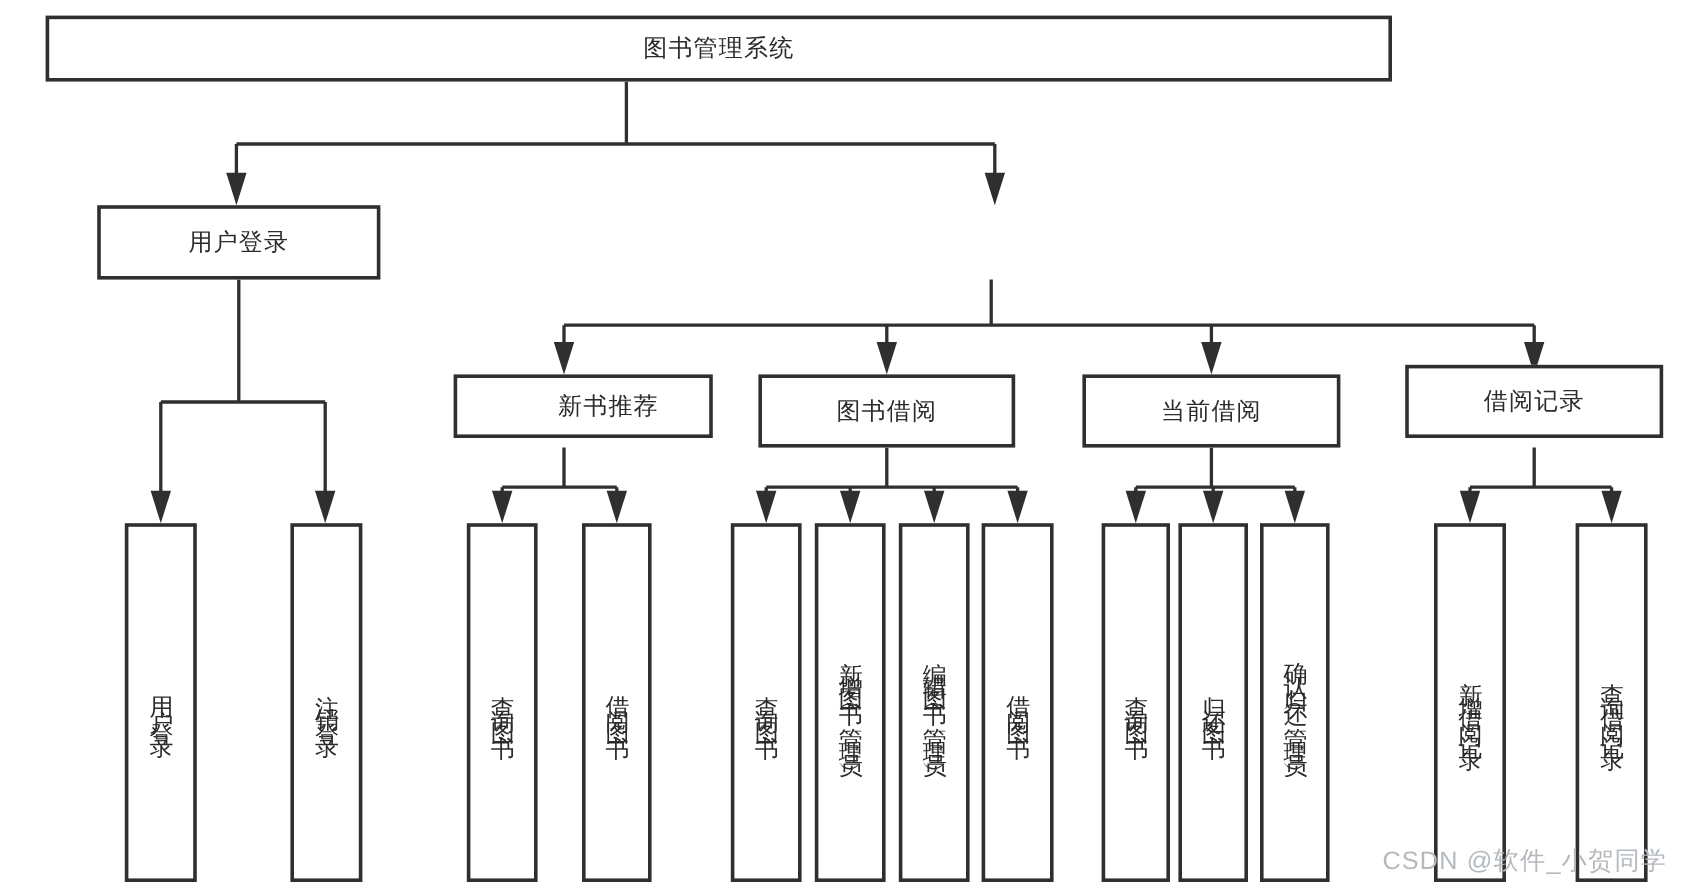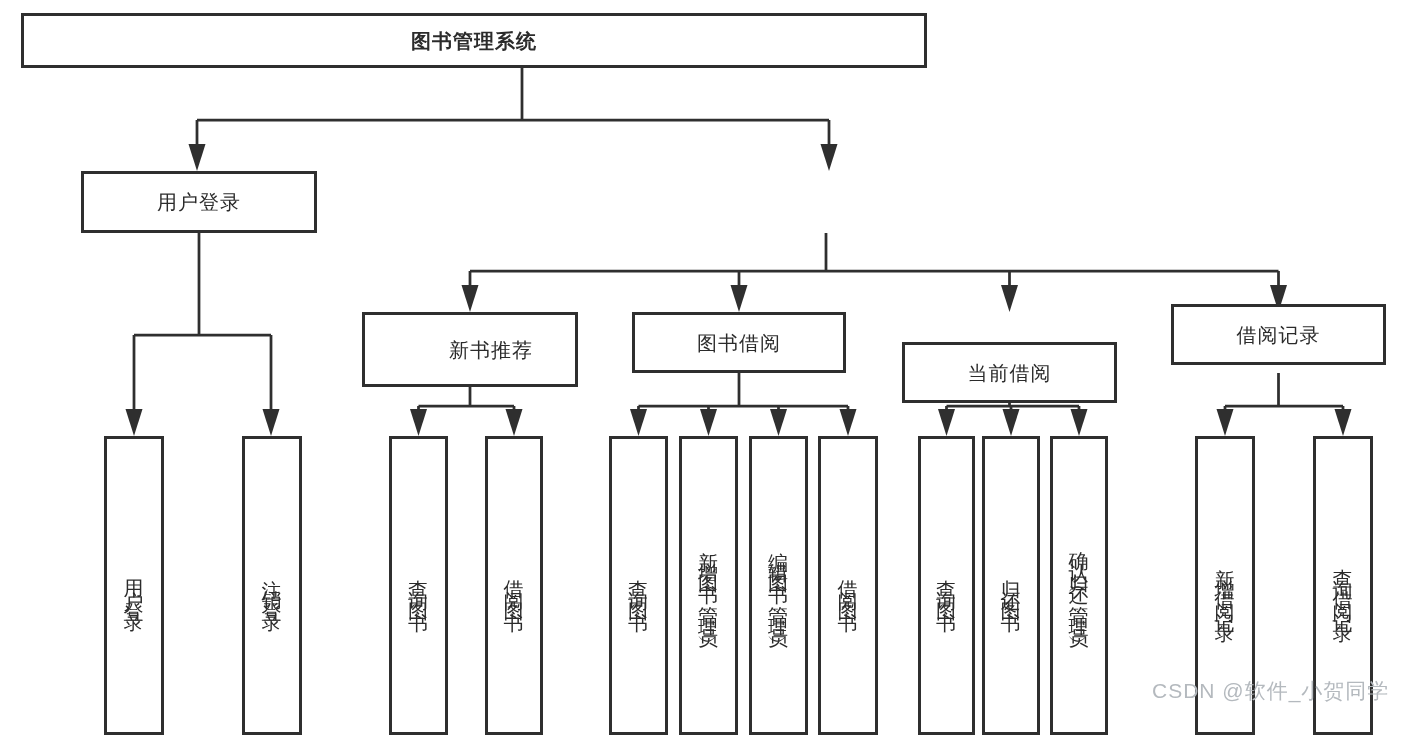--- a/index.html
+++ b/index.html
@@ -39,21 +39,21 @@
   .vnode span {
     writing-mode: vertical-lr;
     text-orientation: mixed;
     letter-spacing: 11px;
     line-height: 1;
     white-space: nowrap;
   }
   .watermark {
     position: absolute;
     left: 1152px;
-    top: 677px;
+    top: 703px;
     font-size: 21px;
     color: #b4b9be;
     letter-spacing: 1px;
     white-space: nowrap;
     z-index: 10;
   }
 </style>
 </head>
 <body>
 
@@ -95,27 +95,27 @@
       <polygon points="770,409 787,409 778.5,436"></polygon>
       <polygon points="839.5,409 856.5,409 848,436"></polygon>
       <polygon points="938,409 955,409 946.5,436"></polygon>
       <polygon points="1002.5,409 1019.5,409 1011,436"></polygon>
       <polygon points="1070.5,409 1087.5,409 1079,436"></polygon>
       <polygon points="1216.5,409 1233.5,409 1225,436"></polygon>
       <polygon points="1334.5,409 1351.5,409 1343,436"></polygon>
     </g>
   </svg>
 
-  <div class="node" style="left:21px; top:13px; width:906px; height:55px;font-weight:bold;">图书管理系统</div>
+  <div class="node" style="left:38px; top:13px; width:1122px; height:55px;">图书管理系统</div>
 
   <div class="node" style="left:81px; top:171px; width:236px; height:62px;">用户登录</div>
 
-  <div class="node" style="left:362px; top:312px; width:216px; height:75px;padding-left:42px;">新书推荐</div>
+  <div class="node" style="left:378px; top:312px; width:216px; height:53px;padding-left:42px;">新书推荐</div>
   <div class="node" style="left:632px; top:312px; width:214px; height:61px;">图书借阅</div>
-  <div class="node" style="left:902px; top:312px; width:215px; height:61px;margin-top:30px;">当前借阅</div>
+  <div class="node" style="left:902px; top:312px; width:215px; height:61px;">当前借阅</div>
   <div class="node" style="left:1171px; top:304px; width:215px; height:61px;">借阅记录</div>
 
   <div class="node vnode" style="left:104px; top:436px; width:60px; height:299px;">
     <span>用户登录</span>
   </div>
   <div class="node vnode" style="left:242px; top:436px; width:60px; height:299px;">
     <span>注销登录</span>
   </div>
 
   <div class="node vnode" style="left:389px; top:436px; width:59px; height:299px;">

